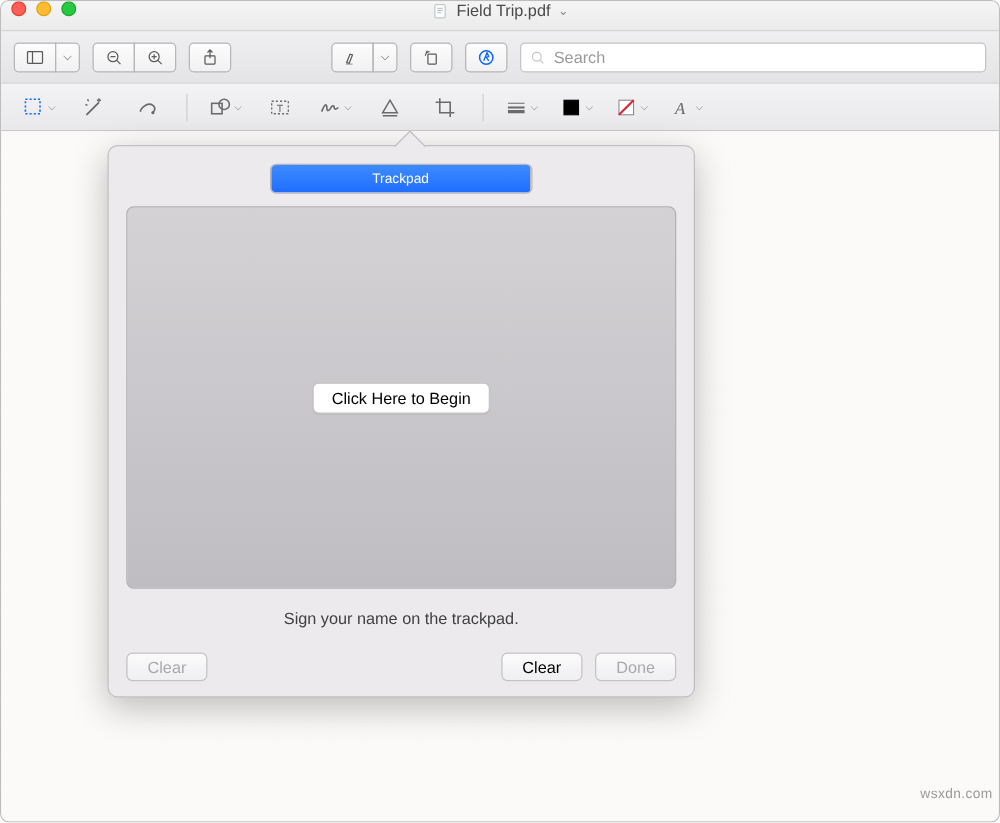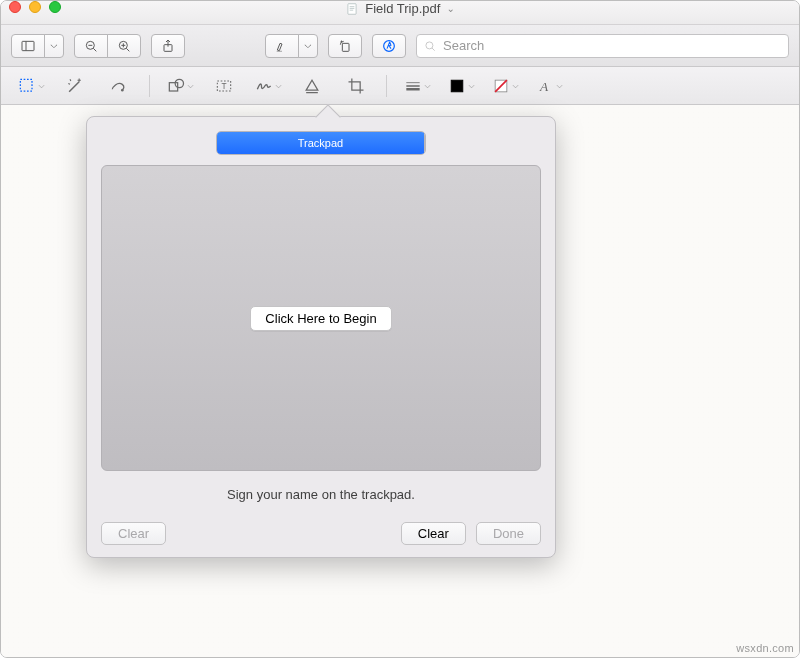--- a/index.html
+++ b/index.html
@@ -45,21 +45,21 @@
   .seg button:first-child { border-right: 1px solid #b8b6ba;}
   .seg button.on { background: linear-gradient(#3e8cff,#1f6dff); color: #fff; }
   .pad { width: 100%; height: 306px; background: linear-gradient(#d4d2d5, #bfbdc1); border: 1px solid #b3b1b5; border-radius: 6px; display: flex; align-items: center; justify-content: center; }
   .begin { padding: 4px 14px; background: #fff; border: 1px solid #c4c3c5; border-radius: 5px; font-size: 13px; box-shadow: 0 1px 0 rgba(0,0,0,0.05); }
   .hint { text-align: center; color: #404040; font-size: 13px; margin: 16px 0 20px 0; }
   .btn-row { display: flex; gap: 10px; align-items: center; }
   .pbtn { padding: 3px 16px; border: 1px solid #c4c3c5; border-radius: 5px; background: linear-gradient(#fbfbfc,#efeff1); font-size: 13px; }
   .pbtn.disabled { color: #a9a8ab; }
   .btn-row .spacer { flex: 1; }
 
-  .watermark { position: absolute; right: 6px; bottom: 4px; font-size: 11px; color: #9a9a9a; letter-spacing: .3px;}
+  .watermark { position: absolute; right: 6px; bottom: 17px; font-size: 11px; color: #9a9a9a; letter-spacing: .3px;}
 </style>
 </head>
 <body>
 
 <div class="window">
 
   <div class="titlebar">
     <div class="traffic">
       <div class="tl red"></div>
       <div class="tl yellow"></div>

